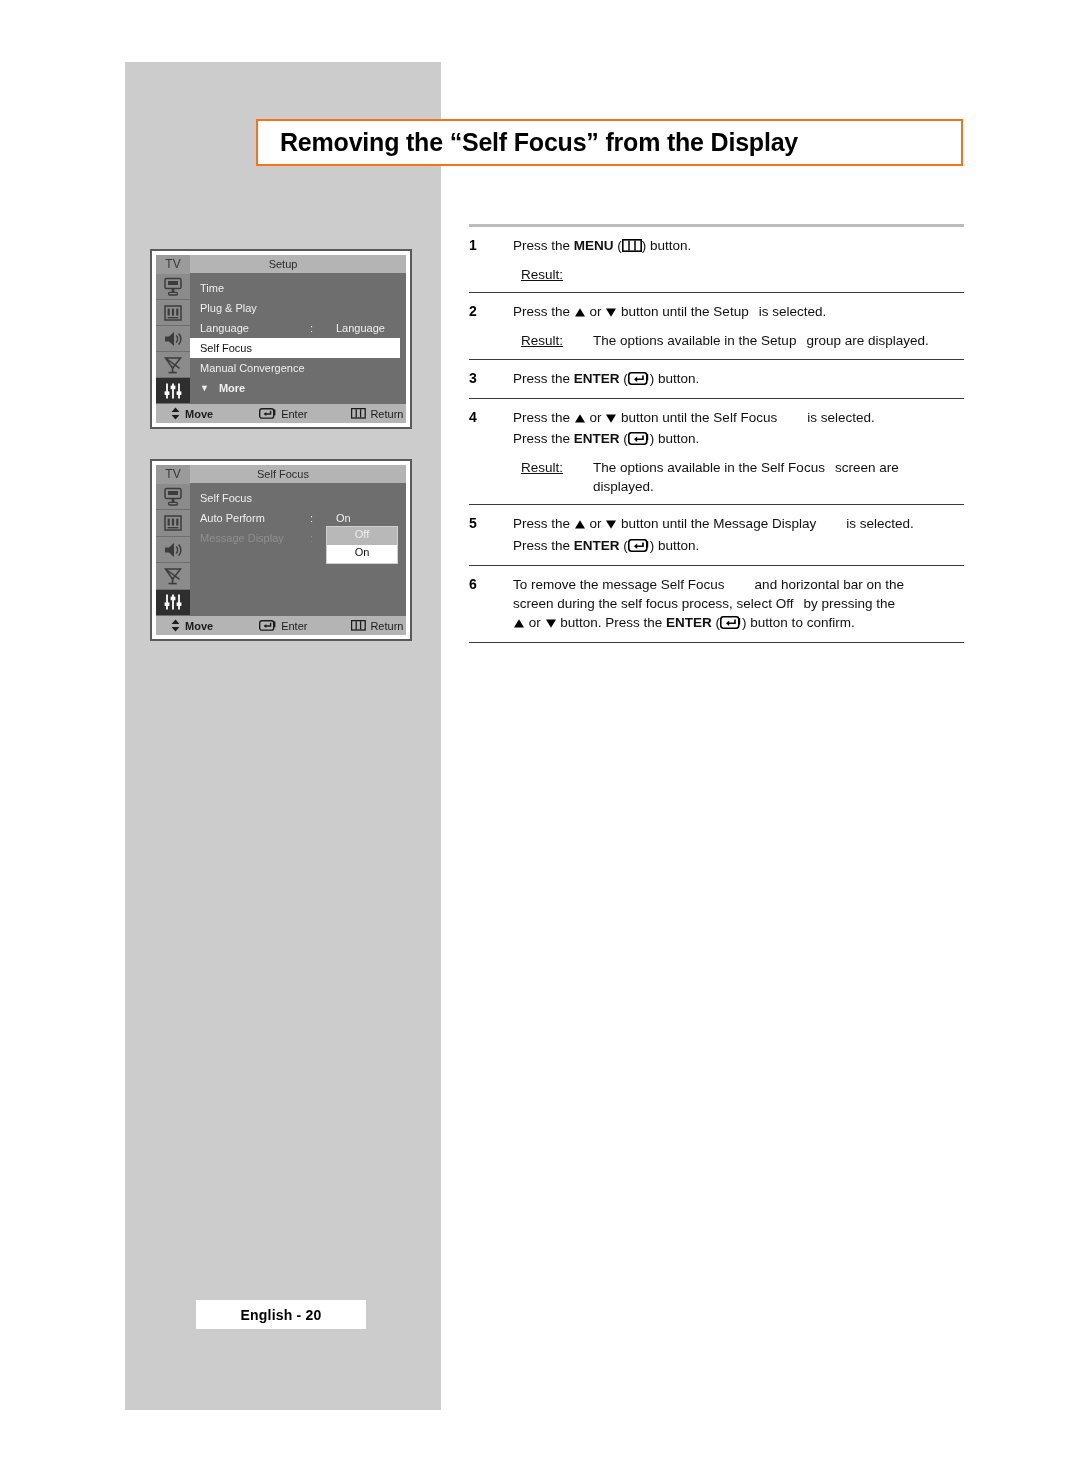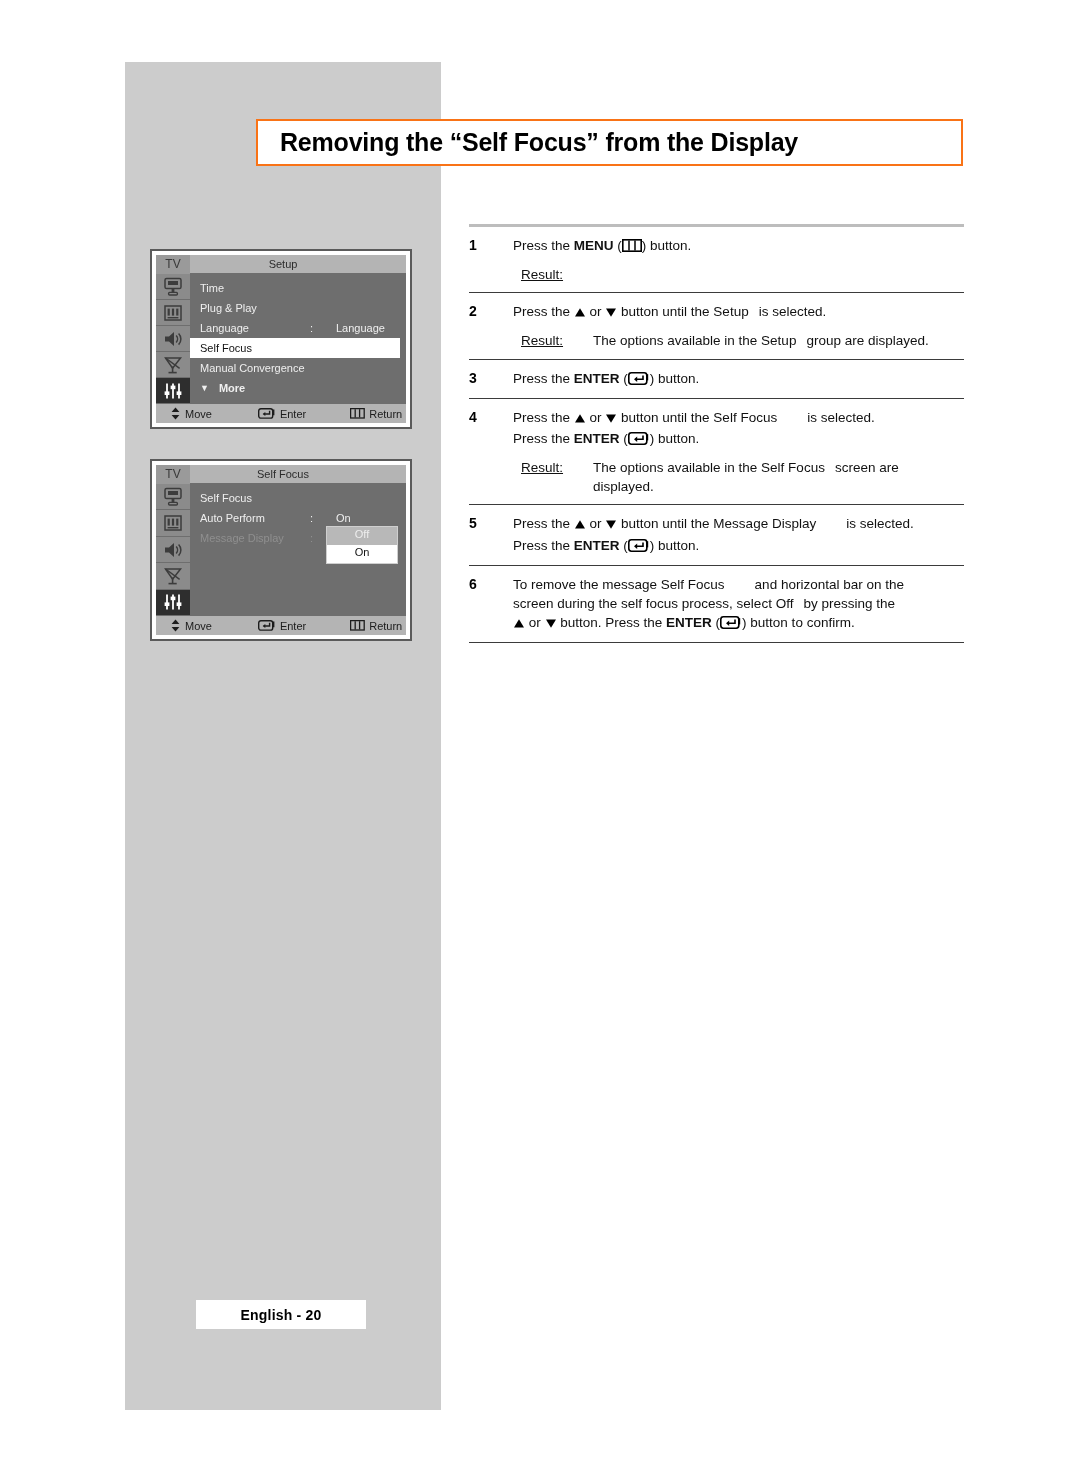--- a/index.html
+++ b/index.html
@@ -184,21 +184,21 @@
     right: 0;
     bottom: 0;
     height: 19px;
     background: #b4b4b4;
     display: flex;
     align-items: center;
     font-size: 11px;
     color: #1c1c1c;
   }
   .sb-item { display: flex; align-items: center; }
-  .sb-move   { margin-left: 14px; }
+  .sb-move   { margin-left: 14px; font-weight: bold; }
   .sb-enter  { margin-left: 46px; }
   .sb-return { margin-left: 44px; }
   .sb-item svg { margin-right: 4px; display: block; }
 
   
   .steps {
     position: absolute;
     left: 469px;
     top: 224px;
     width: 495px;

